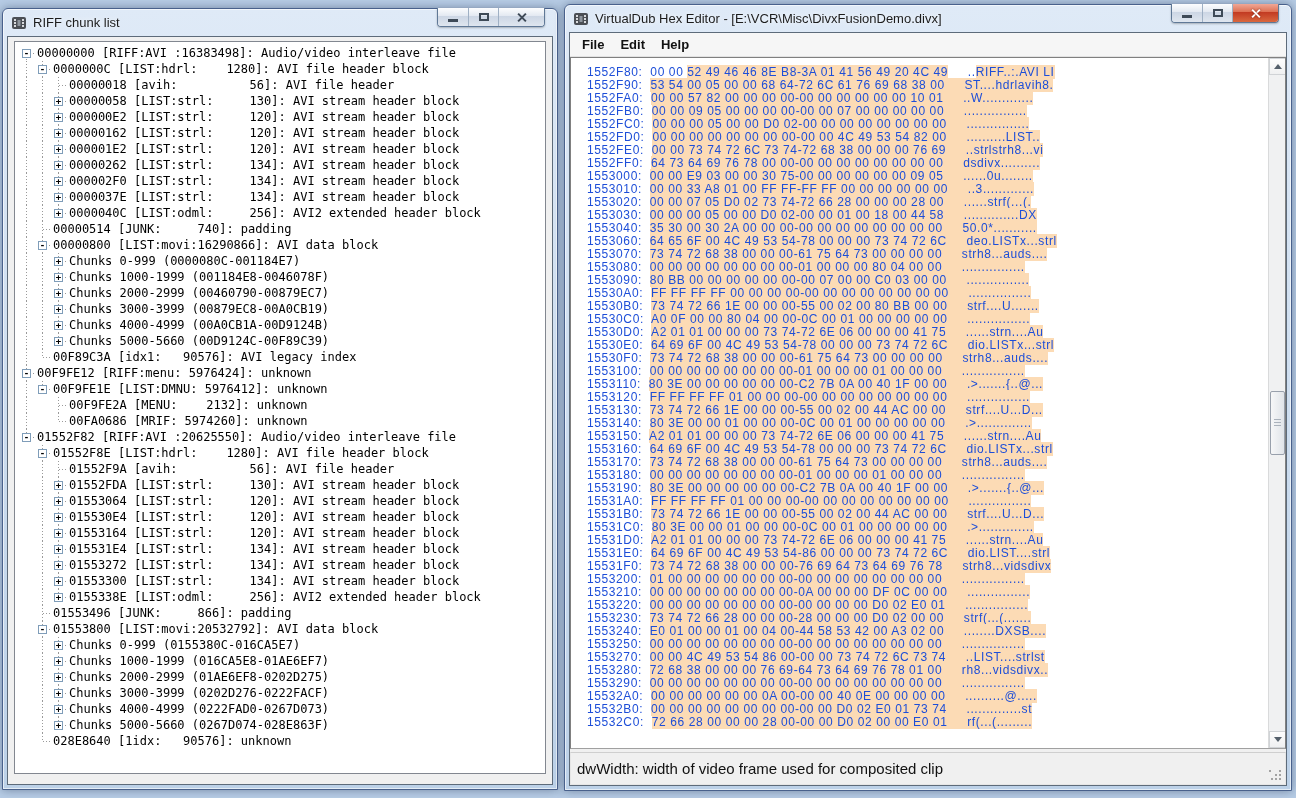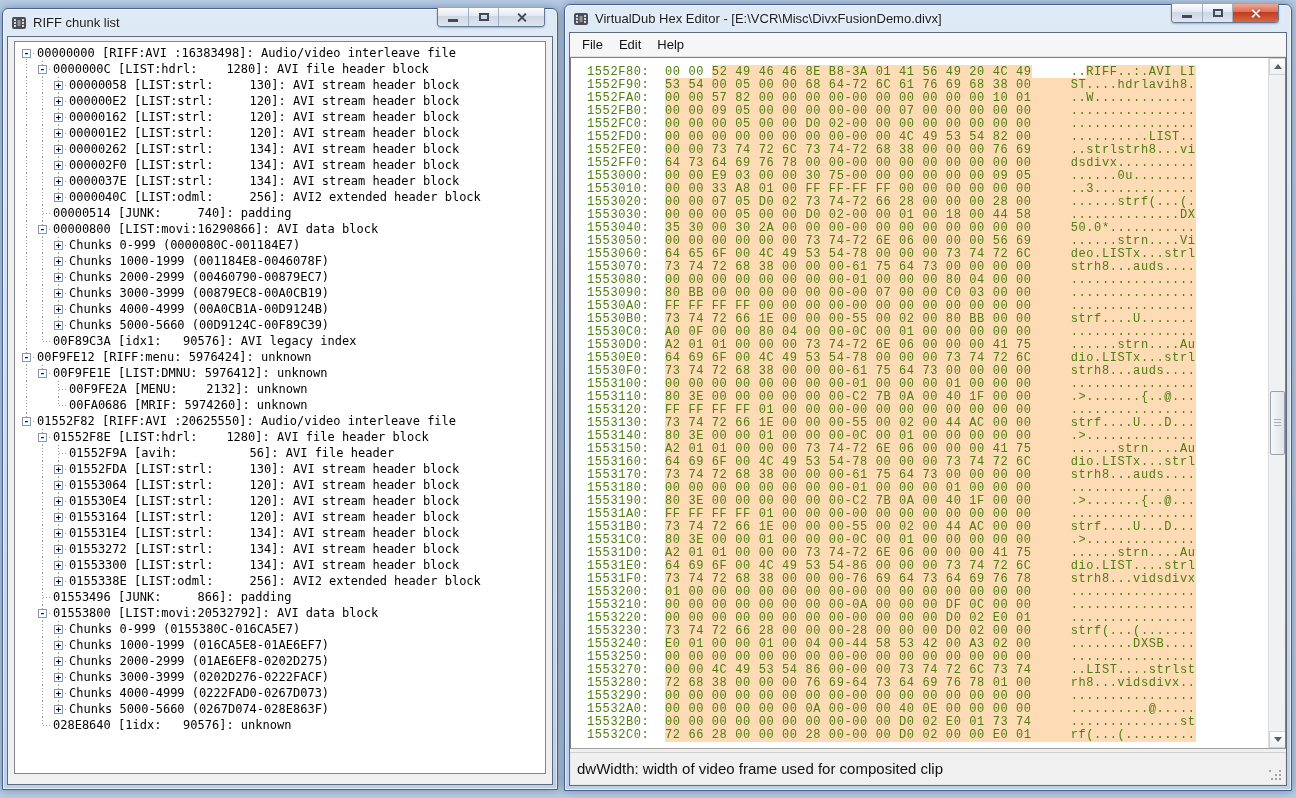--- a/index.html
+++ b/index.html
@@ -52,26 +52,26 @@
   .expbox { position:absolute; left:3px; top:4px; width:9px; height:9px; background:#fff;
             border:1px solid #7f9db9; z-index:2; font:bold 9px/7px "DejaVu Sans Mono",monospace;
             text-align:center; color:#000; }
   .tlabel { margin-left:2px; }
 
   
   #win-right { left:564px; top:4px; width:728px; height:787px; }
   #win-right .content { display:flex; flex-direction:column; background:#f0f0f0; }
   .menubar { height:24px; background:#f6f6f6; border-bottom:1px solid #e2e2e2; display:flex;
              align-items:center; padding-left:4px; flex:none; }
-  .menu-item { font-size:13px; color:#111; padding:3px 8px; }
+  .menu-item { font-size:13px; color:#111; padding:3px 8px;font-weight:bold; }
   .hexpanel { flex:none; height:692px; background:#fff; border:1px solid #808080; border-bottom-color:#a0a0a0;
               position:relative; overflow:hidden; }
   .hexrows { position:absolute; left:0; top:0; right:17px; bottom:0; overflow:hidden; padding:8px 0 0 16px; }
-  .hrow { height:13px; white-space:pre; font-family:Liberation Mono, monospace;
-          font-size:12px; line-height:13px; letter-spacing:.6px; color:#4d7c0f; }
+  .hrow { height:13px; white-space:pre; font-family:Liberation Sans, sans-serif;
+          font-size:12px; line-height:13px; letter-spacing:.6px; color:#1d4ed8; }
   .hl { background:#fcdbb5; }
 
   .vscroll { position:absolute; top:0; right:0; bottom:0; width:17px; background:#f0f1f2;
              border-left:1px solid #d9dadb; }
   .sbtn { position:absolute; left:0; width:17px; height:17px; background:linear-gradient(#fdfdfd,#eff0f1);
           border:1px solid #d0d3d6; display:flex; align-items:center; justify-content:center; }
   .sbtn.up { top:0; } .sbtn.down { bottom:0; }
   .arr-up { width:0; height:0; border-left:4px solid transparent; border-right:4px solid transparent;
             border-bottom:5px solid #55606b; }
   .arr-down { width:0; height:0; border-left:4px solid transparent; border-right:4px solid transparent;
@@ -114,20 +114,21 @@
         </div>
       <div class="capbtn close">
           <span class="g-x"></span>
         </div>
     </div>
   </div>
   <div class="content">
     <div class="treebox" id="tree">
         <div class="trow"><span class="tcell conn bl"><span class="expbox">-</span></span><span class="tlabel">00000000 [RIFF:AVI :16383498]: Audio/video interleave file</span></div>
         <div class="trow"><span class="tcell guide on"></span><span class="tcell conn ab bl"><span class="expbox">-</span></span><span class="tlabel">0000000C [LIST:hdrl:    1280]: AVI file header block</span></div>
+        <div class="trow"><span class="tcell guide on"></span><span class="tcell guide on"></span><span class="tcell conn ab bl"></span><span class="tlabel">00000018 [avih:          56]: AVI file header</span></div>
         <div class="trow"><span class="tcell guide on"></span><span class="tcell guide on"></span><span class="tcell conn ab bl"><span class="expbox">+</span></span><span class="tlabel">00000058 [LIST:strl:     130]: AVI stream header block</span></div>
         <div class="trow"><span class="tcell guide on"></span><span class="tcell guide on"></span><span class="tcell conn ab bl"><span class="expbox">+</span></span><span class="tlabel">000000E2 [LIST:strl:     120]: AVI stream header block</span></div>
         <div class="trow"><span class="tcell guide on"></span><span class="tcell guide on"></span><span class="tcell conn ab bl"><span class="expbox">+</span></span><span class="tlabel">00000162 [LIST:strl:     120]: AVI stream header block</span></div>
         <div class="trow"><span class="tcell guide on"></span><span class="tcell guide on"></span><span class="tcell conn ab bl"><span class="expbox">+</span></span><span class="tlabel">000001E2 [LIST:strl:     120]: AVI stream header block</span></div>
         <div class="trow"><span class="tcell guide on"></span><span class="tcell guide on"></span><span class="tcell conn ab bl"><span class="expbox">+</span></span><span class="tlabel">00000262 [LIST:strl:     134]: AVI stream header block</span></div>
         <div class="trow"><span class="tcell guide on"></span><span class="tcell guide on"></span><span class="tcell conn ab bl"><span class="expbox">+</span></span><span class="tlabel">000002F0 [LIST:strl:     134]: AVI stream header block</span></div>
         <div class="trow"><span class="tcell guide on"></span><span class="tcell guide on"></span><span class="tcell conn ab bl"><span class="expbox">+</span></span><span class="tlabel">0000037E [LIST:strl:     134]: AVI stream header block</span></div>
         <div class="trow"><span class="tcell guide on"></span><span class="tcell guide on"></span><span class="tcell conn ab"><span class="expbox">+</span></span><span class="tlabel">0000040C [LIST:odml:     256]: AVI2 extended header block</span></div>
         <div class="trow"><span class="tcell guide on"></span><span class="tcell conn ab bl"></span><span class="tlabel">00000514 [JUNK:     740]: padding</span></div>
         <div class="trow"><span class="tcell guide on"></span><span class="tcell conn ab bl"><span class="expbox">-</span></span><span class="tlabel">00000800 [LIST:movi:16290866]: AVI data block</span></div>
@@ -205,21 +206,20 @@
           <div class="hrow"><span>1552FB0:  </span><span class="hl">00 00 09 05 00 00 00 00-00 00 07 00 00 00 00 00     ................</span></div>
           <div class="hrow"><span>1552FC0:  </span><span class="hl">00 00 00 05 00 00 D0 02-00 00 00 00 00 00 00 00     ................</span></div>
           <div class="hrow"><span>1552FD0:  </span><span class="hl">00 00 00 00 00 00 00 00-00 00 4C 49 53 54 82 00     ..........LIST..</span></div>
           <div class="hrow"><span>1552FE0:  </span><span class="hl">00 00 73 74 72 6C 73 74-72 68 38 00 00 00 76 69     ..strlstrh8...vi</span></div>
           <div class="hrow"><span>1552FF0:  </span><span class="hl">64 73 64 69 76 78 00 00-00 00 00 00 00 00 00 00     dsdivx..........</span></div>
           <div class="hrow"><span>1553000:  </span><span class="hl">00 00 E9 03 00 00 30 75-00 00 00 00 00 00 09 05     ......0u........</span></div>
           <div class="hrow"><span>1553010:  </span><span class="hl">00 00 33 A8 01 00 FF FF-FF FF 00 00 00 00 00 00     ..3.............</span></div>
           <div class="hrow"><span>1553020:  </span><span class="hl">00 00 07 05 D0 02 73 74-72 66 28 00 00 00 28 00     ......strf(...(.</span></div>
           <div class="hrow"><span>1553030:  </span><span class="hl">00 00 00 05 00 00 D0 02-00 00 01 00 18 00 44 58     ..............DX</span></div>
           <div class="hrow"><span>1553040:  </span><span class="hl">35 30 00 30 2A 00 00 00-00 00 00 00 00 00 00 00     50.0*...........</span></div>
-          <div class="hrow"><span>1553050:  </span><span class="hl">00 00 00 00 00 00 73 74-72 6E 06 00 00 00 56 69     ......strn....Vi</span></div>
           <div class="hrow"><span>1553060:  </span><span class="hl">64 65 6F 00 4C 49 53 54-78 00 00 00 73 74 72 6C     deo.LISTx...strl</span></div>
           <div class="hrow"><span>1553070:  </span><span class="hl">73 74 72 68 38 00 00 00-61 75 64 73 00 00 00 00     strh8...auds....</span></div>
           <div class="hrow"><span>1553080:  </span><span class="hl">00 00 00 00 00 00 00 00-01 00 00 00 80 04 00 00     ................</span></div>
           <div class="hrow"><span>1553090:  </span><span class="hl">80 BB 00 00 00 00 00 00-00 07 00 00 C0 03 00 00     ................</span></div>
           <div class="hrow"><span>15530A0:  </span><span class="hl">FF FF FF FF 00 00 00 00-00 00 00 00 00 00 00 00     ................</span></div>
           <div class="hrow"><span>15530B0:  </span><span class="hl">73 74 72 66 1E 00 00 00-55 00 02 00 80 BB 00 00     strf....U.......</span></div>
           <div class="hrow"><span>15530C0:  </span><span class="hl">A0 0F 00 00 80 04 00 00-0C 00 01 00 00 00 00 00     ................</span></div>
           <div class="hrow"><span>15530D0:  </span><span class="hl">A2 01 01 00 00 00 73 74-72 6E 06 00 00 00 41 75     ......strn....Au</span></div>
           <div class="hrow"><span>15530E0:  </span><span class="hl">64 69 6F 00 4C 49 53 54-78 00 00 00 73 74 72 6C     dio.LISTx...strl</span></div>
           <div class="hrow"><span>15530F0:  </span><span class="hl">73 74 72 68 38 00 00 00-61 75 64 73 00 00 00 00     strh8...auds....</span></div>

